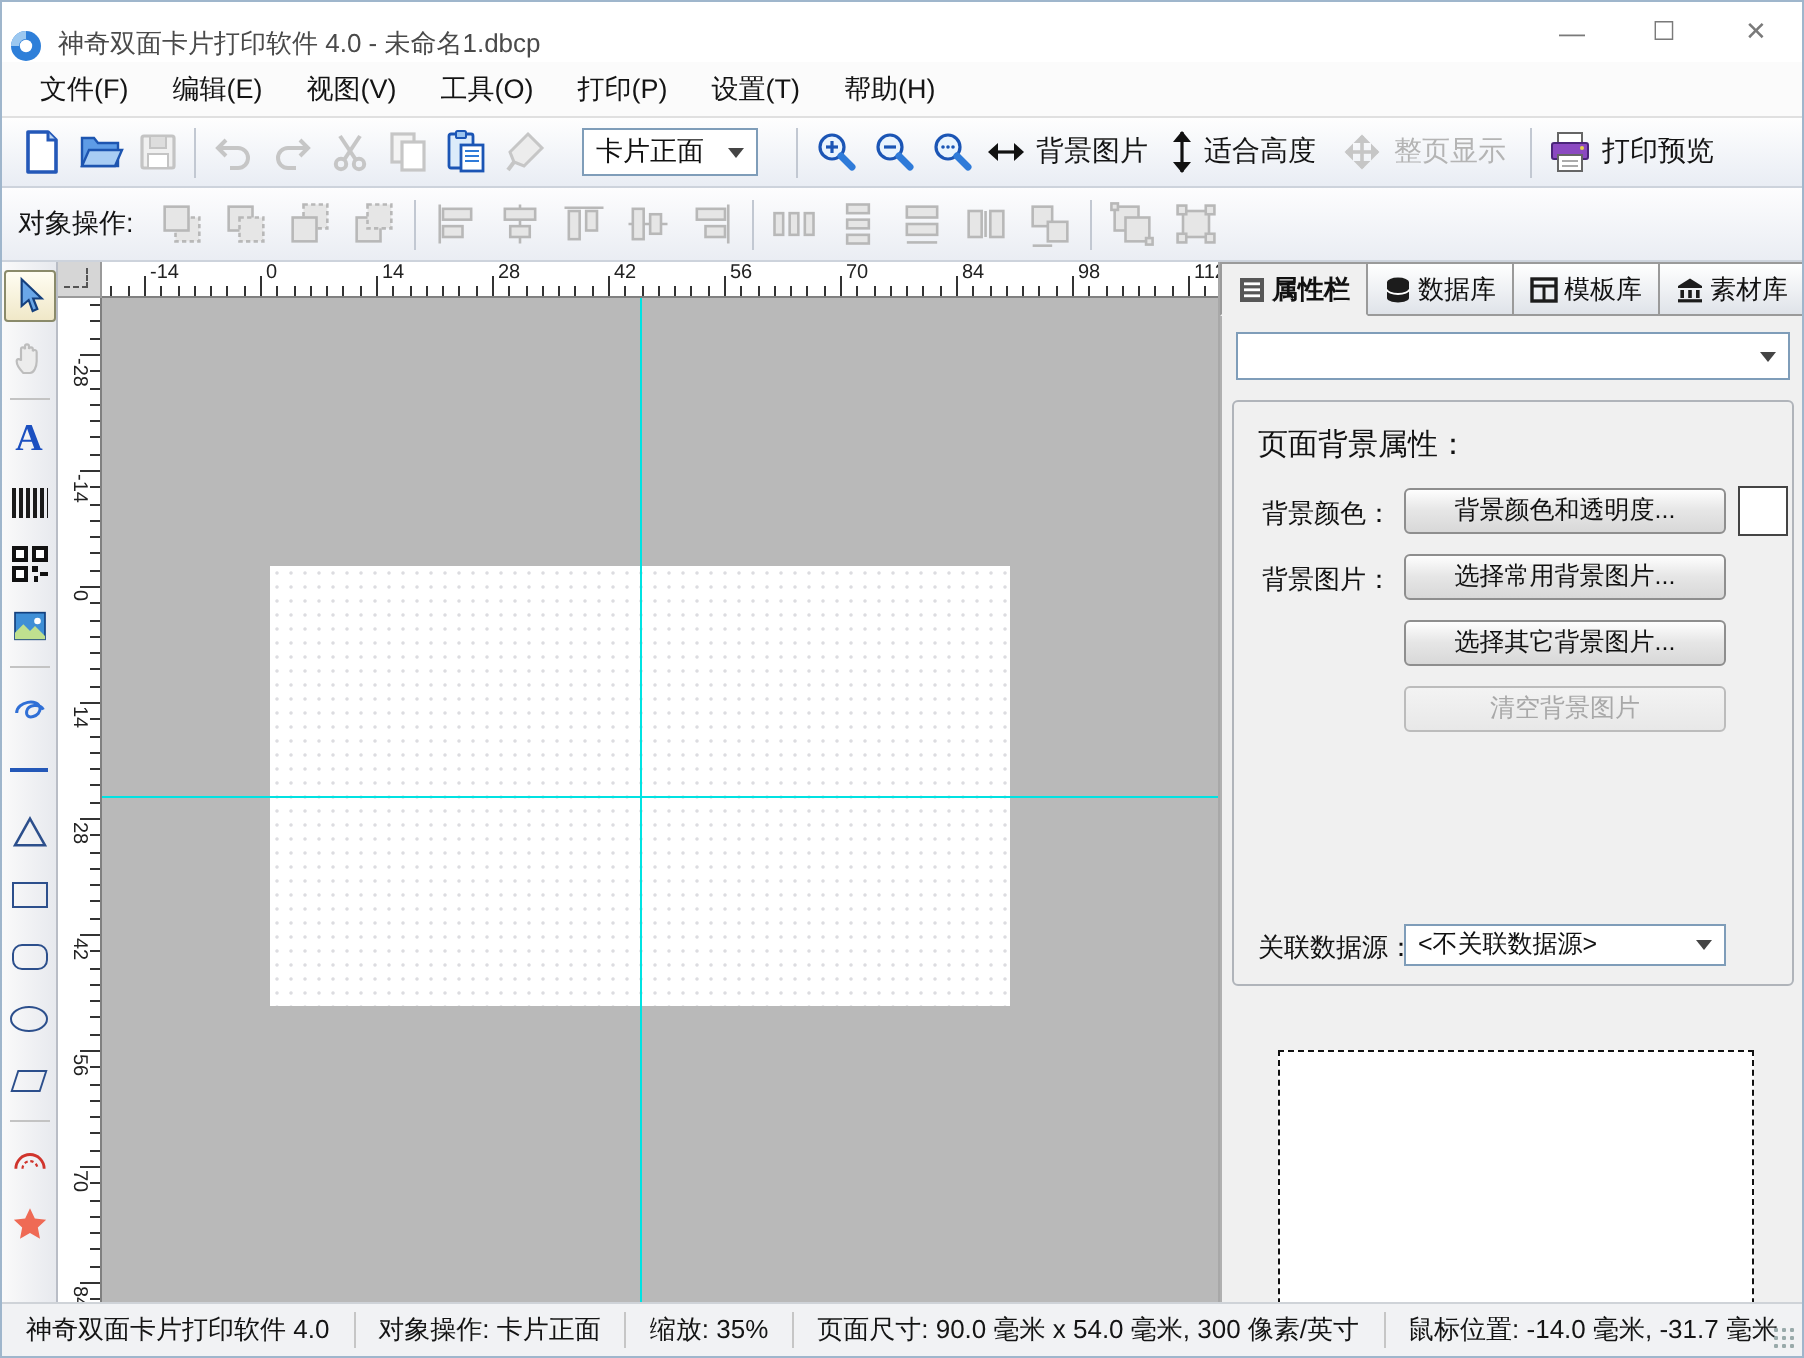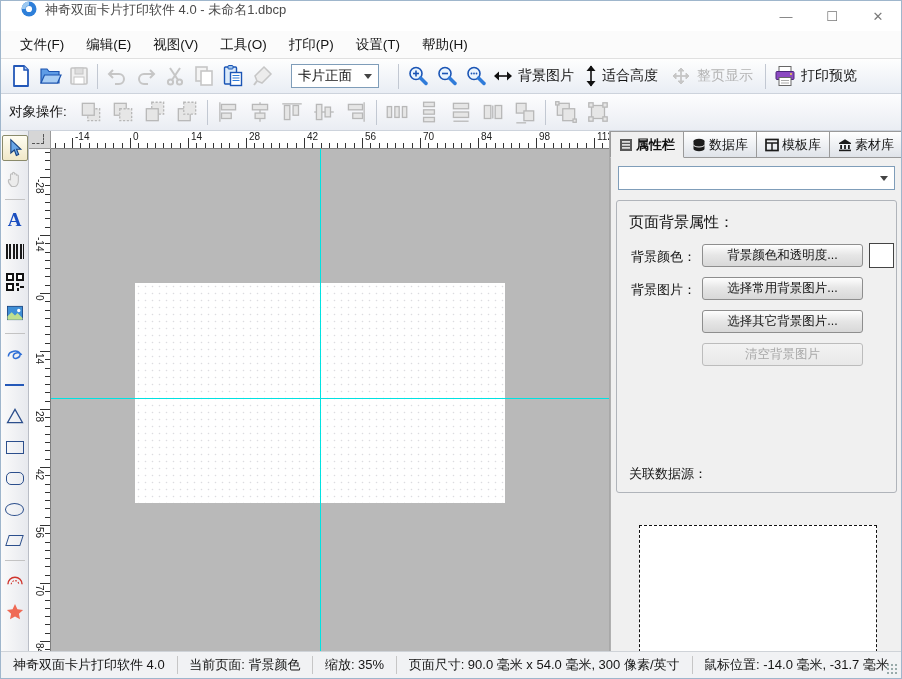--- a/index.html
+++ b/index.html
@@ -1,20 +1,20 @@
 <!DOCTYPE html>
 <html><head>
 <meta charset="utf-8">
 <style>
 *{margin:0;padding:0;box-sizing:border-box}
 body{font-family:"Liberation Sans","DejaVu Sans",sans-serif;background:#c8c8c8}
 #win{position:relative;width:902px;height:679px;background:#fff;border:1px solid #9fb6cc;overflow:hidden}
 
 
-.titlebar{position:absolute;top:0;left:0;right:0;height:30px;background:#fff;display:flex;align-items:flex-start;padding-left:20px}
+.titlebar{position:absolute;top:0;left:0;right:0;height:30px;background:#fff;display:flex;align-items:flex-end;padding-left:4px}
 .title-text{font-size:13px;color:#4a4a4a;margin-left:8px}
 .winbtns{margin-left:auto;display:flex;height:30px}
 .winbtn{width:46px;height:30px;display:flex;align-items:center;justify-content:center;color:#7a7a7a;font-size:13px}
 
 
 .menubar{position:absolute;top:30px;left:0;right:0;height:28px;background:#fbfbfb;border-bottom:1px solid #e0e0e0;display:flex;align-items:center;padding-left:8px}
 .menu-item{font-size:13.5px;color:#141414;padding:5px 11px;cursor:default}
 
 
 .toolbar{position:absolute;top:58px;left:0;right:0;height:35px;background:linear-gradient(#fefefe,#e9edf4);border-bottom:1px solid #cdd3dc;display:flex;align-items:center;padding:0 5px}
@@ -618,33 +618,37 @@
         <div style="position:absolute;left:5px;right:5px;top:42px;height:293px;border:1px solid #b0b4ba;border-radius:3px;background:#f0f0f0">
           <span class="plabel" style="left:12px;top:12px;font-weight:normal;font-size:15px">页面背景属性：</span>
           <span class="plabel" style="left:14px;top:47px">背景颜色：</span>
           <div class="pbtn" style="left:85px;top:43px;width:161px">背景颜色和透明度...</div>
           <div style="position:absolute;left:252px;top:42px;width:25px;height:25px;background:#fff;border:1px solid #444"></div>
           <span class="plabel" style="left:14px;top:80px">背景图片：</span>
           <div class="pbtn" style="left:85px;top:76px;width:161px">选择常用背景图片...</div>
           <div class="pbtn" style="left:85px;top:109px;width:161px">选择其它背景图片...</div>
           <div class="pbtn dis" style="left:85px;top:142px;width:161px">清空背景图片</div>
           <span class="plabel" style="left:12px;top:264px">关联数据源：</span>
+          <div class="combo" style="position:absolute;left:85px;top:261px;width:161px;height:21px;font-size:12.5px">
+            <span>&lt;不关联数据源&gt;</span>
+            <span class="caret"></span>
+          </div>
         </div>
 
         <div id="thumbbody">
           <div id="thumbrect"></div>
         </div>
       </div>
     </div>
   </div>
 
   <div id="statusbar">
     <span class="sseg">神奇双面卡片打印软件 4.0</span>
     <span class="ssepv"></span>
-    <span class="sseg">当前页面: 背景颜色</span>
+    <span class="sseg">对象操作: 卡片正面</span>
     <span class="ssepv"></span>
     <span class="sseg">缩放: 35%</span>
     <span class="ssepv"></span>
     <span class="sseg">页面尺寸: 90.0 毫米 x 54.0 毫米, 300 像素/英寸</span>
     <span class="ssepv"></span>
     <span class="sseg">鼠标位置: -14.0 毫米, -31.7 毫米</span>
     <div id="grip"></div>
   </div>
 
 </div>

